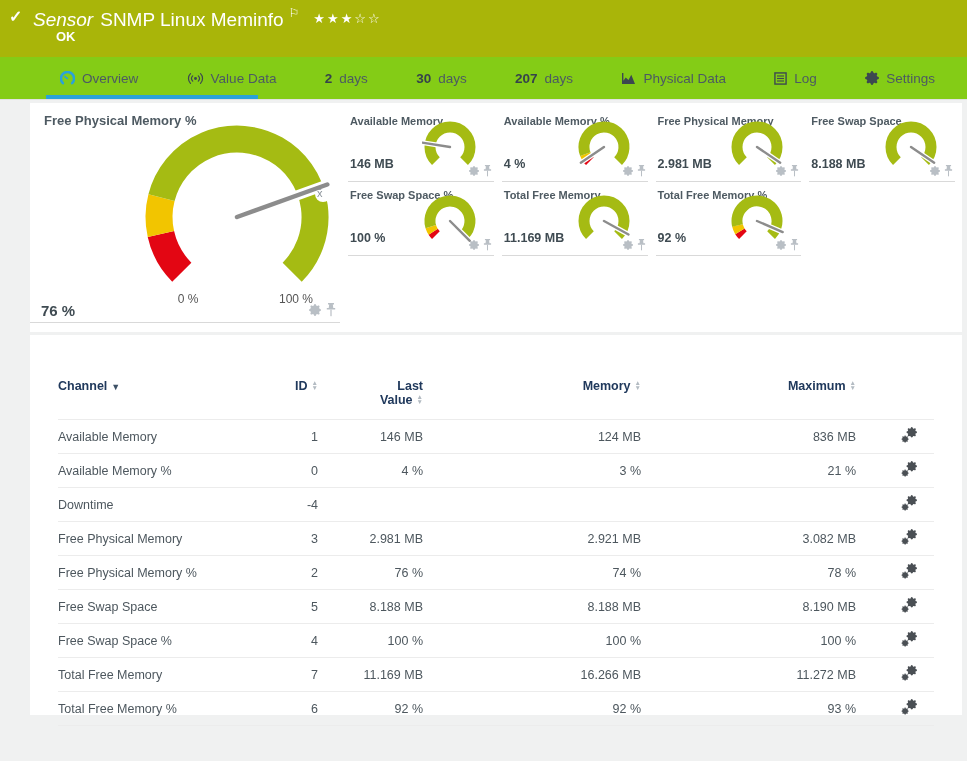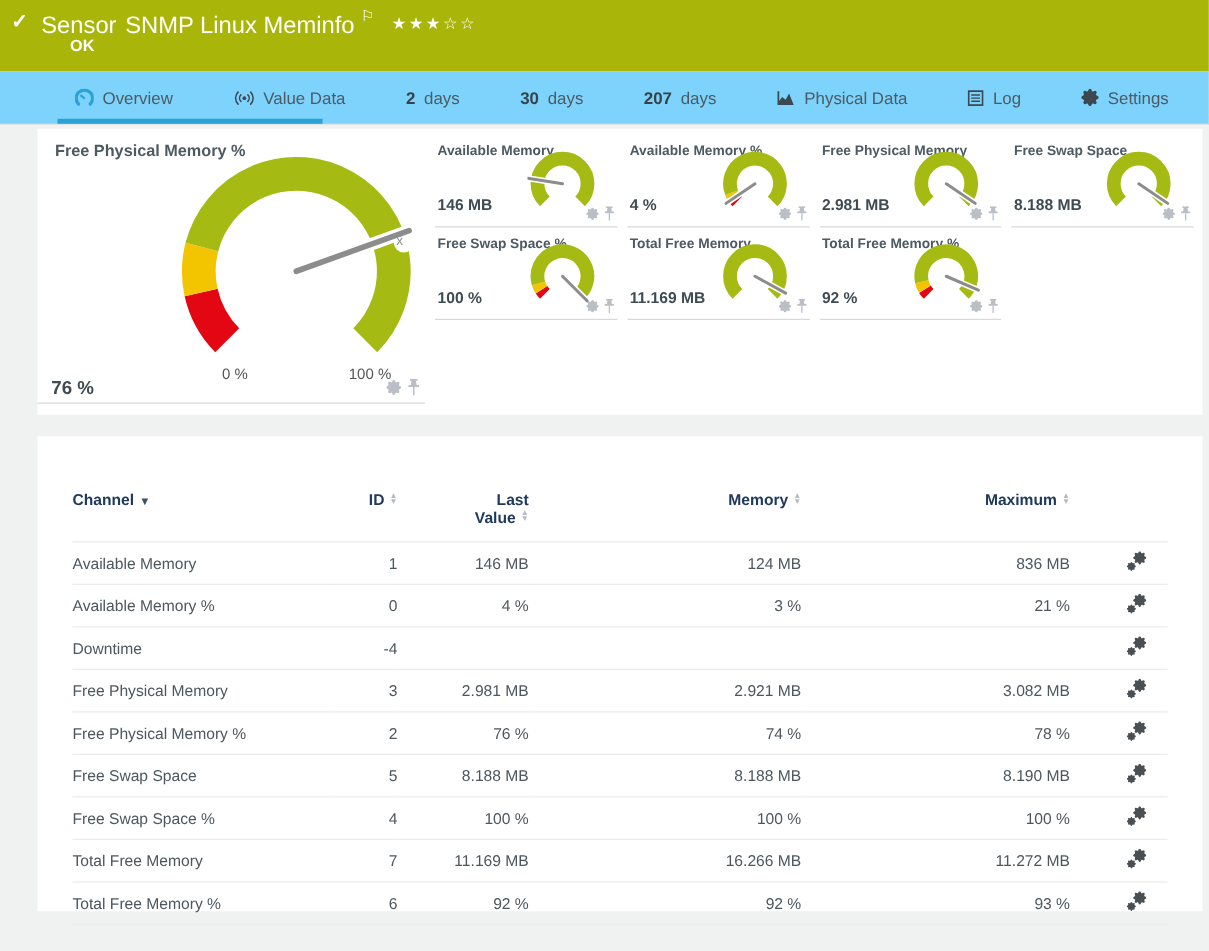--- a/index.html
+++ b/index.html
@@ -5,37 +5,37 @@
   html,body{margin:0;padding:0;}
   body{
     width:967px;height:761px;position:relative;overflow:hidden;
     background:#f0f1f1;font-family:"Liberation Sans",sans-serif;
     -webkit-font-smoothing:antialiased;
   }
   
   .topbar{position:absolute;left:0;top:0;width:100%;height:57px;background:#a9b509;color:#fff;}
   .topbar .check{position:absolute;left:9px;top:7px;font-size:16px;font-weight:bold;}
   .title-row{position:absolute;left:33px;top:6px;font-size:19px;white-space:nowrap;}
-  .kind{font-weight:normal;margin-right:7px;}
+  .kind{font-style:italic;font-weight:normal;margin-right:7px;}
   .sensor-title{font-weight:normal;}
   .flag{font-size:12px;vertical-align:9px;margin-left:5px;}
   .stars{font-size:13px;letter-spacing:2px;margin-left:14px;vertical-align:3px;}
   .status{position:absolute;left:56px;top:29px;font-size:13px;font-weight:bold;}
   
-  .tabbar{position:absolute;left:0;top:57px;width:100%;height:43px;background:#7dd3fc;
+  .tabbar{position:absolute;left:0;top:57px;width:100%;height:43px;background:#84cc16;
     border-bottom:1px solid #e2e2e2;box-sizing:border-box;
     display:flex;align-items:center;justify-content:space-between;padding:0 32px 0 60px;gap:20px;}
   .tab{display:flex;align-items:center;gap:7px;font-size:13.5px;color:#4c5a63;cursor:pointer;white-space:nowrap;}
   .tab-num{color:#36434b;font-weight:bold;}
   .tab-icon{display:inline-flex;align-items:center;}
   .active-underline{position:absolute;left:46px;bottom:0;width:212px;height:4px;background:#2aa2d8;}
   
   .panel{position:absolute;left:30px;width:932px;background:#fff;}
   .panel-gauges{top:103px;height:229px;}
-  .panel-table{top:349px;height:380px;}
+  .panel-table{top:335px;height:380px;}
   
   .main-tile{position:absolute;left:0;top:0;width:310px;height:219px;border-bottom:1px solid #d9d9d9;}
   .main-title{position:absolute;left:14px;top:10px;font-size:13px;font-weight:bold;color:#4e5a62;}
   .main-gauge-svg{position:absolute;left:0;top:0;}
   .mean-label{position:absolute;left:287px;top:84px;font-size:11px;color:#8a9299;}
   .scale-min{position:absolute;left:133px;top:189px;width:50px;text-align:center;font-size:12px;color:#555;}
   .scale-max{position:absolute;left:238px;top:189px;width:56px;text-align:center;font-size:12px;color:#555;}
   .main-value{position:absolute;left:11px;top:199px;font-size:15px;font-weight:bold;color:#3f4b52;}
   .main-icons{position:absolute;right:4px;bottom:5px;display:flex;gap:5px;align-items:center;}
   

